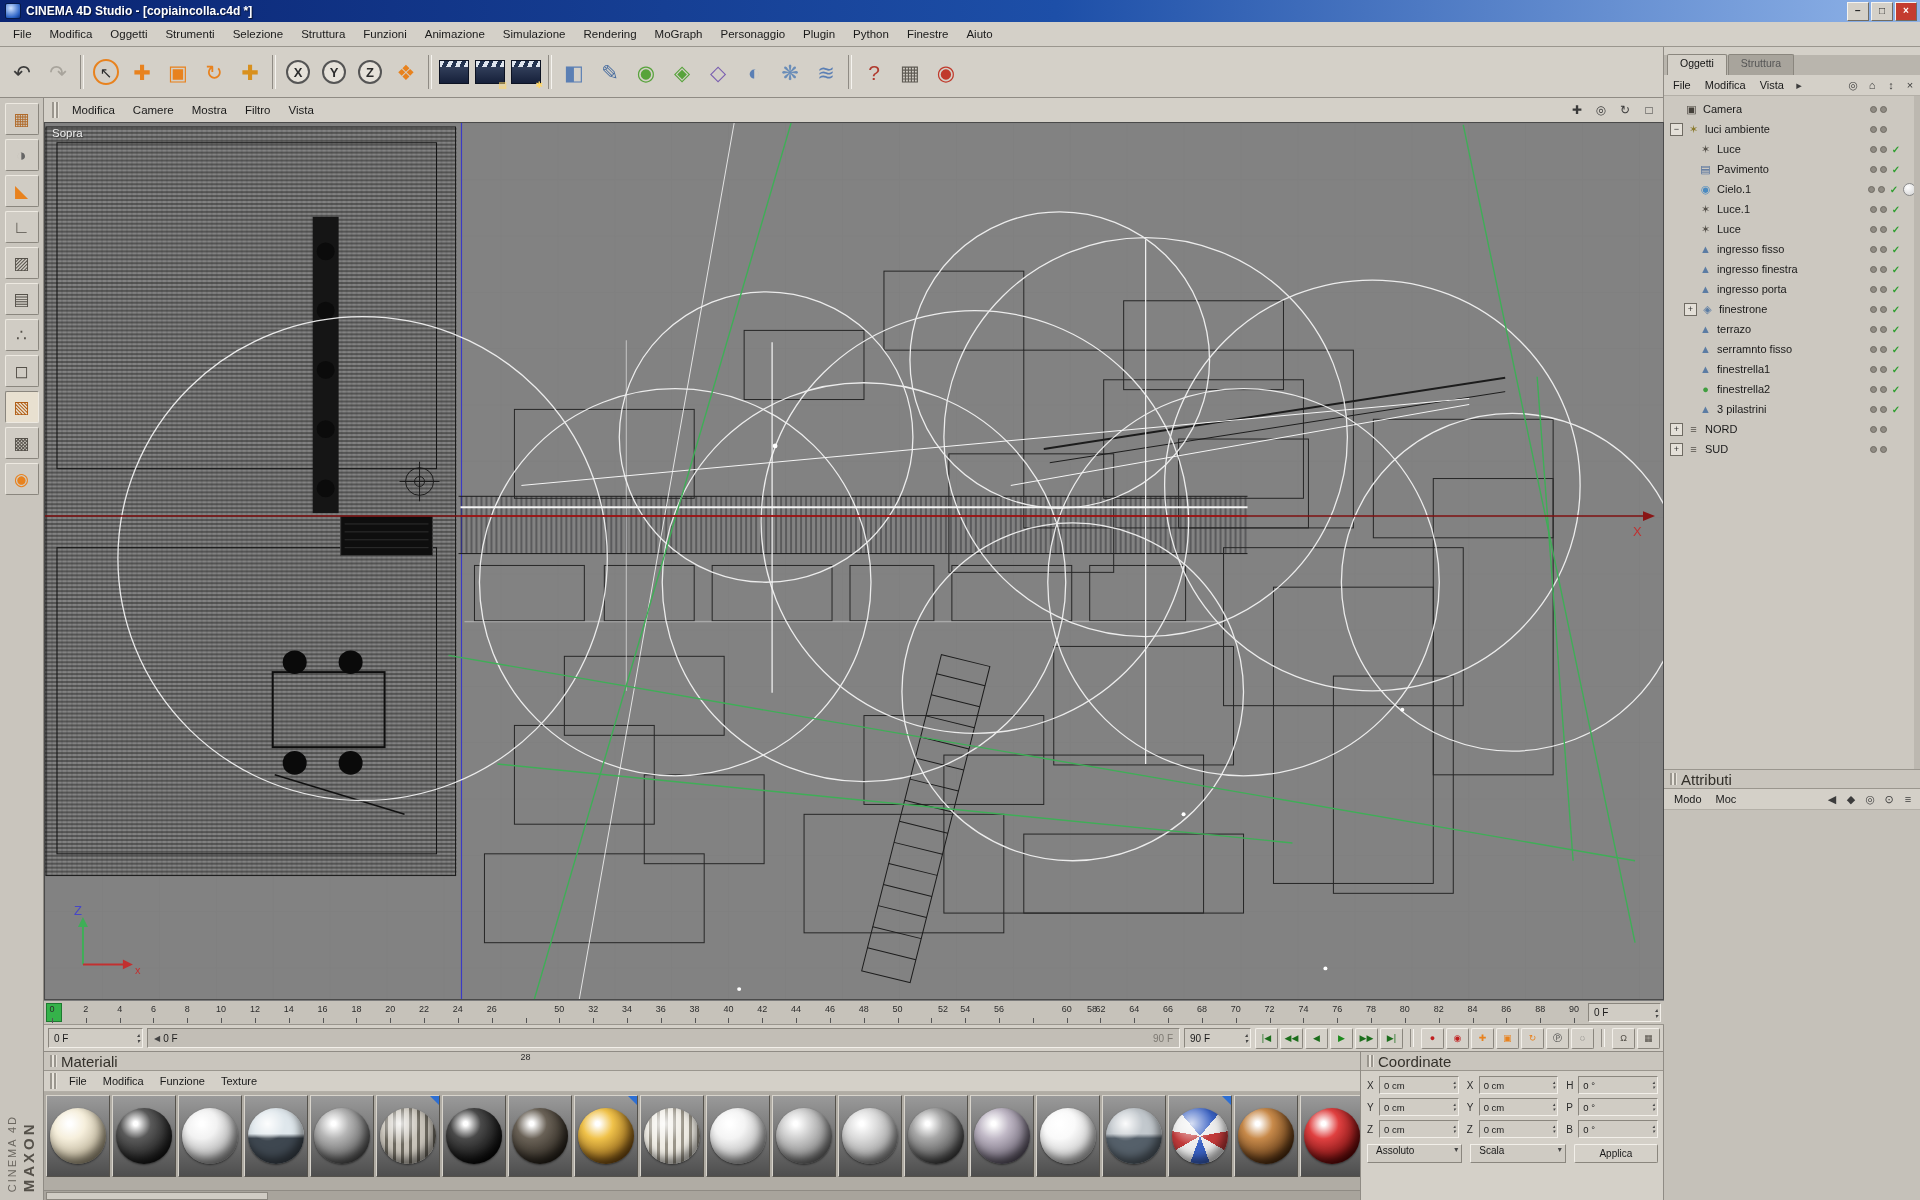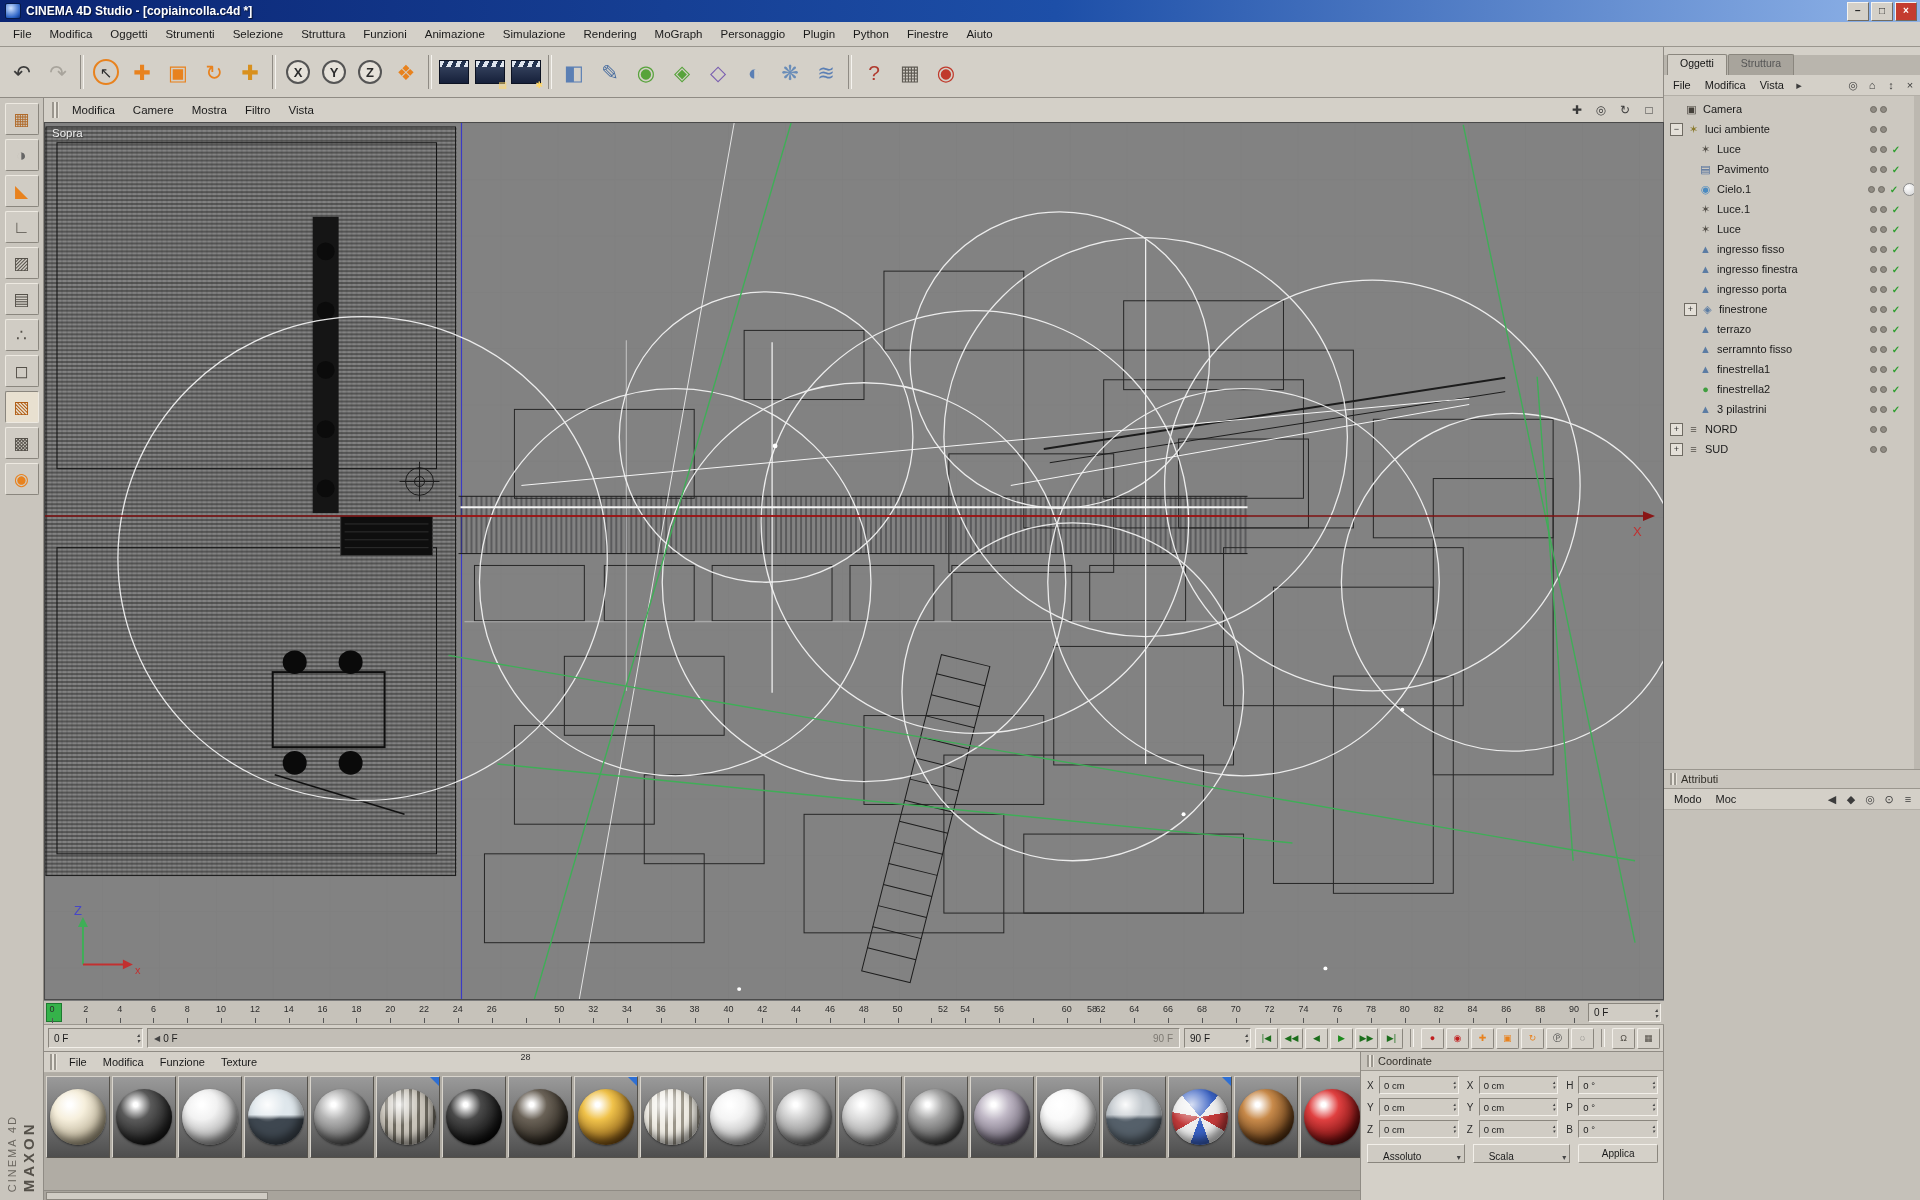--- a/index.html
+++ b/index.html
@@ -91,21 +91,21 @@
   .tl-slider .endlbl{margin-left:auto;color:#7d7972;}
   .tp-btn{width:21px;height:19px;display:flex;align-items:center;justify-content:center;background:#d4d0c8;
     border:1px solid;border-color:#f2efe9 #8a867e #8a867e #f2efe9;font-size:9px;line-height:1;border-radius:2px;}
   .tp-btn b{font-weight:normal;}
   .tp-group{display:flex;gap:2px;align-items:center;}
   .tp-sep{width:2px;height:18px;margin:0 3px;border-left:1px solid #8f8b84;border-right:1px solid #f5f3ef;}
 
   
   .bottom-row{height:148px;display:flex;flex:0 0 auto;}
   .panel-header{height:18px;background:#c9c5bd;border-bottom:1px solid #9a968e;display:flex;align-items:center;
-    font-size:11px;color:#33302a;padding:0 2px;}
+    font-size:15px;color:#33302a;padding:0 2px;}
   .panel-header .grip{height:12px;}
   .materials{width:1316px;display:flex;flex-direction:column;border-right:1px solid #8f8b84;}
   .mat-menubar{height:20px;display:flex;align-items:center;background:#d4d0c8;border-bottom:1px solid #b3afa7;padding-left:2px;}
   .mat-menubar .menu-item{padding:2px 8px;font-size:11px;}
   .mat-tabs{height:20px;display:flex;align-items:flex-end;background:#b9b5ad;padding-left:2px;gap:1px;}
   .mat-tab{position:relative;height:18px;padding:2px 14px 0;font-size:10.5px;background:#a8a49c;color:#4a4a4a;
     border:1px solid #8a867e;border-bottom:none;border-radius:2px 2px 0 0;}
   .mat-tab.active{background:#d4d0c8;color:#111;}
   .mat-tab .tag{position:absolute;top:0;right:0;width:0;height:0;border-left:8px solid transparent;border-top:8px solid #2d6fd4;}
   .mat-grid{flex:1;display:flex;gap:2px;padding:3px 2px 1px;background:#b0aca4;overflow:hidden;}
@@ -120,21 +120,21 @@
   .coordinates{width:304px;display:flex;flex-direction:column;background:#d4d0c8;}
   .coord-body{flex:1;padding:5px 6px 3px;display:flex;flex-direction:column;gap:4px;}
   .coord-row{display:flex;gap:8px;}
   .coord-cell{flex:1;display:flex;align-items:center;gap:3px;}
   .coord-cell .lbl{width:9px;font-size:10px;color:#2c2c2c;}
   .coord-field{flex:1;height:16px;background:#d0ccc4;border:1px solid;border-color:#8a867e #f2efe9 #f2efe9 #8a867e;
     display:flex;align-items:center;font-size:9.5px;padding-left:4px;}
   .coord-field .stepper{margin-left:auto;font-size:5px;line-height:5px;}
   .coord-footer{display:flex;gap:8px;padding-top:2px;}
   .dropdown{flex:1;height:17px;background:#cfcbc3;border:1px solid;border-color:#f2efe9 #8a867e #8a867e #f2efe9;
-    display:flex;align-items:flex-end;font-size:10px;padding:0 3px 0 15px;}
+    display:flex;align-items:flex-start;font-size:10px;padding:0 3px 0 8px;}
   .dropdown .arr{margin-left:auto;font-size:8px;color:#444;}
   .apply-btn{flex:1;height:17px;background:#d4d0c8;border:1px solid;border-color:#f2efe9 #8a867e #8a867e #f2efe9;
     font-size:10px;display:flex;align-items:center;justify-content:center;border-radius:2px;}
 
   
   .right-col{width:257px;background:#d4d0c8;border-left:1px solid #8f8b84;display:flex;flex-direction:column;min-height:0;}
   .om-tabs{height:20px;margin-top:8px;display:flex;align-items:flex-end;background:#b9b5ad;padding-left:3px;gap:1px;flex:0 0 auto;}
   .om-tab{height:18px;padding:2px 12px 0;font-size:10.5px;background:#a8a49c;color:#555;
     border:1px solid #8a867e;border-bottom:none;border-radius:2px 2px 0 0;}
   .om-tab.active{background:#d4d0c8;color:#111;}
@@ -669,20 +669,24 @@
                 </div>
                 <div class="tp-btn">
                   <b style="color:#55514a">▦</b>
                 </div>
               </div>
           </div>
 
           <div class="bottom-row">
 
             <div class="materials">
+              <div class="panel-header">
+                <div class="grip"></div>
+                <span>Materiali</span>
+              </div>
               <div class="mat-menubar">
                 <div class="grip"></div>
                 <div id="mat-menus" style="display:flex;">
                     <div class="menu-item">File</div>
                     <div class="menu-item">Modifica</div>
                     <div class="menu-item">Funzione</div>
                     <div class="menu-item">Texture</div>
                   </div>
               </div>
               <div class="mat-grid" id="mat-grid">

